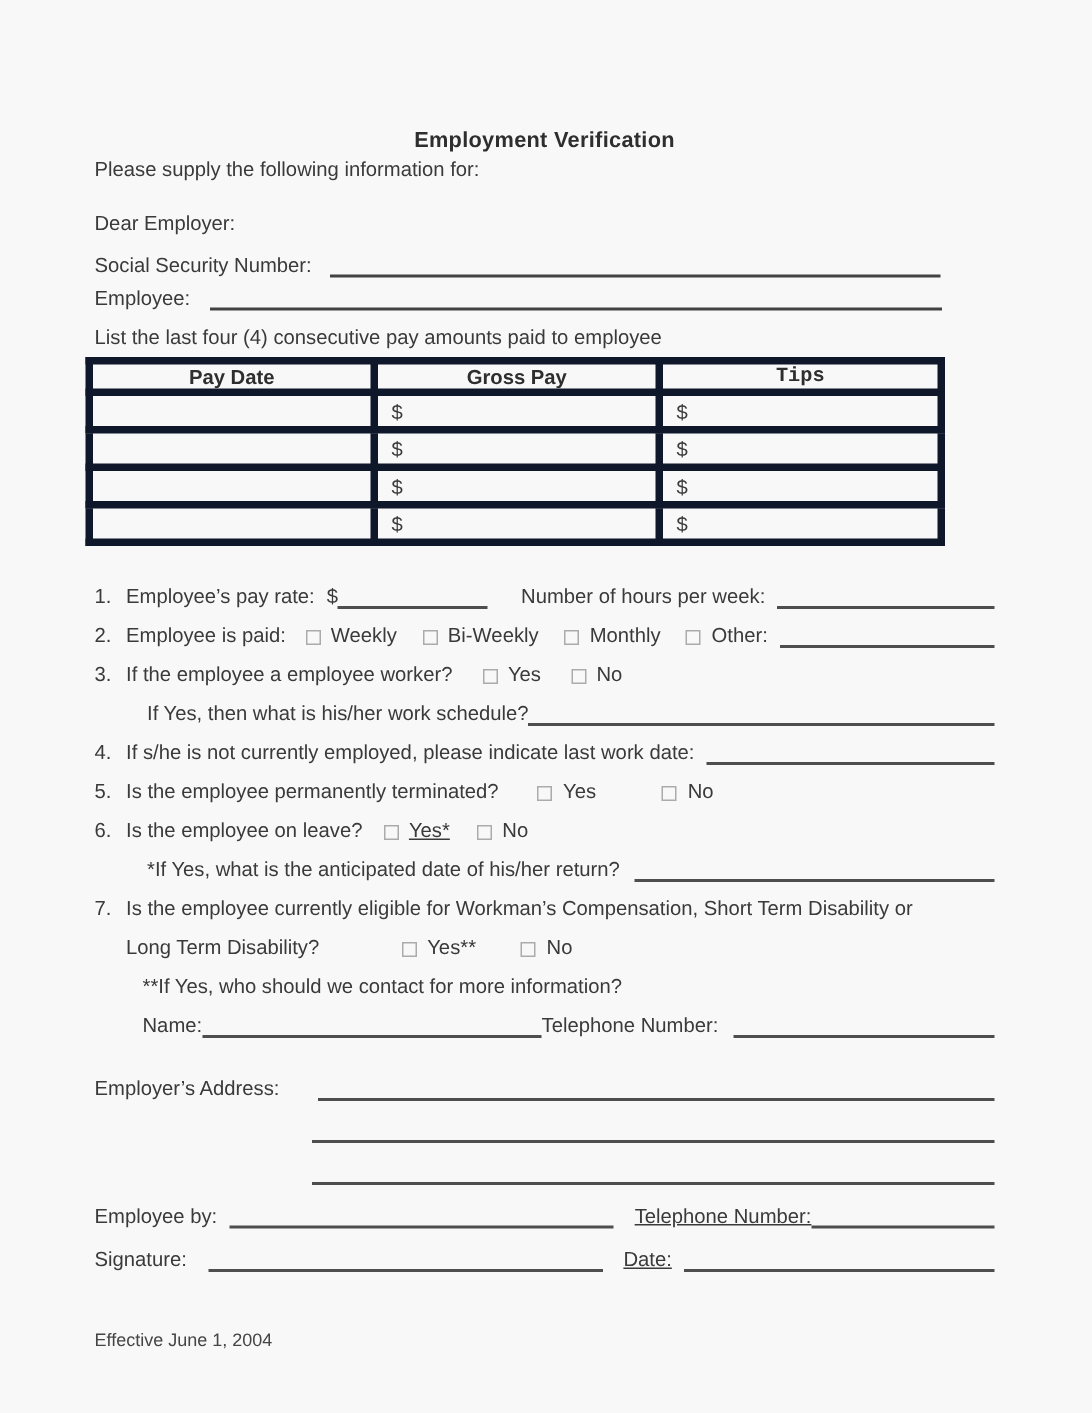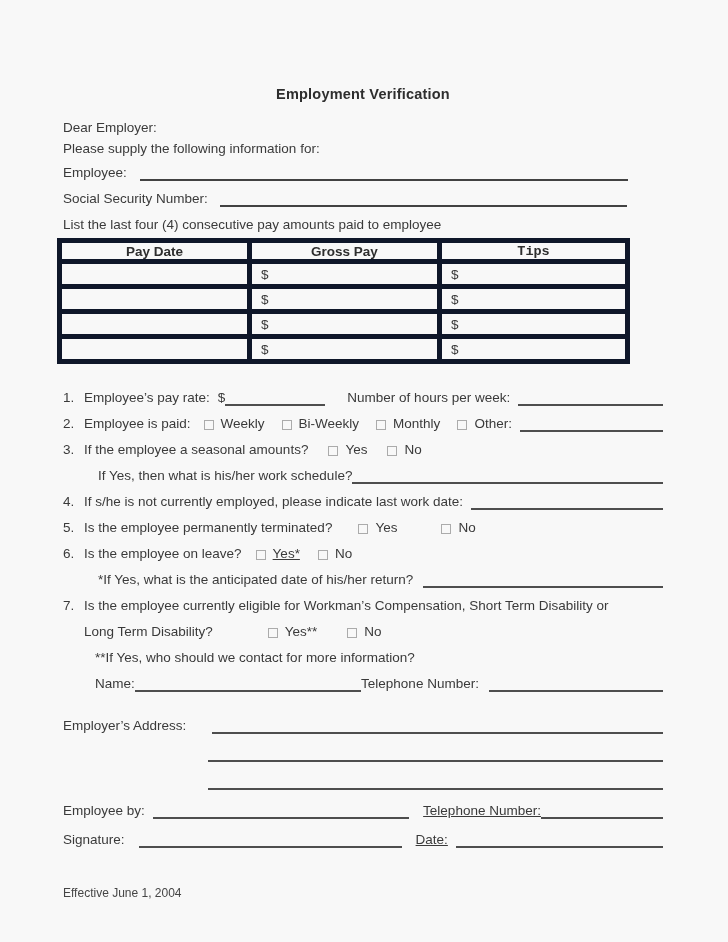--- a/index.html
+++ b/index.html
@@ -103,30 +103,30 @@
   }
 </style>
 </head>
 <body>
 
 <div class="page">
   <div class="content">
 
     <h1 class="title">Employment Verification</h1>
 
+    <p class="line">Please supply the following information for:</p>
     <p class="line mt-intro">Dear Employer:</p>
-    <p class="line">Please supply the following information for:</p>
+
+    <div class="row field-ssn">
+      <span class="lbl">Social Security Number:</span>
+      <span class="fill"></span>
+    </div>
 
     <div class="row field-emp">
       <span class="lbl">Employee:</span>
-      <span class="fill"></span>
-    </div>
-
-    <div class="row field-ssn">
-      <span class="lbl">Social Security Number:</span>
       <span class="fill"></span>
     </div>
 
     <p class="caption">List the last four (4) consecutive pay amounts paid to employee</p>
 
     <table class="pay">
       <thead>
         <tr>
           <th class="col1">Pay Date</th>
           <th class="col2">Gross Pay</th>
@@ -185,21 +185,21 @@
         </span>
         <span class="opt g17">
           <span class="cb"></span>
           <span class="lbl">Other:</span>
         </span>
         <span class="fill g8"></span>
       </div>
 
       <div class="row q">
         <span class="qnum">3.</span>
-        <span class="lbl">If the employee a seasonal amounts?</span>
+        <span class="lbl">If the employee a employee worker?</span>
         <span class="opt g20">
           <span class="cb"></span>
           <span class="lbl">Yes</span>
         </span>
         <span class="opt g20">
           <span class="cb"></span>
           <span class="lbl">No</span>
         </span>
       </div>
       <div class="row q sub">

